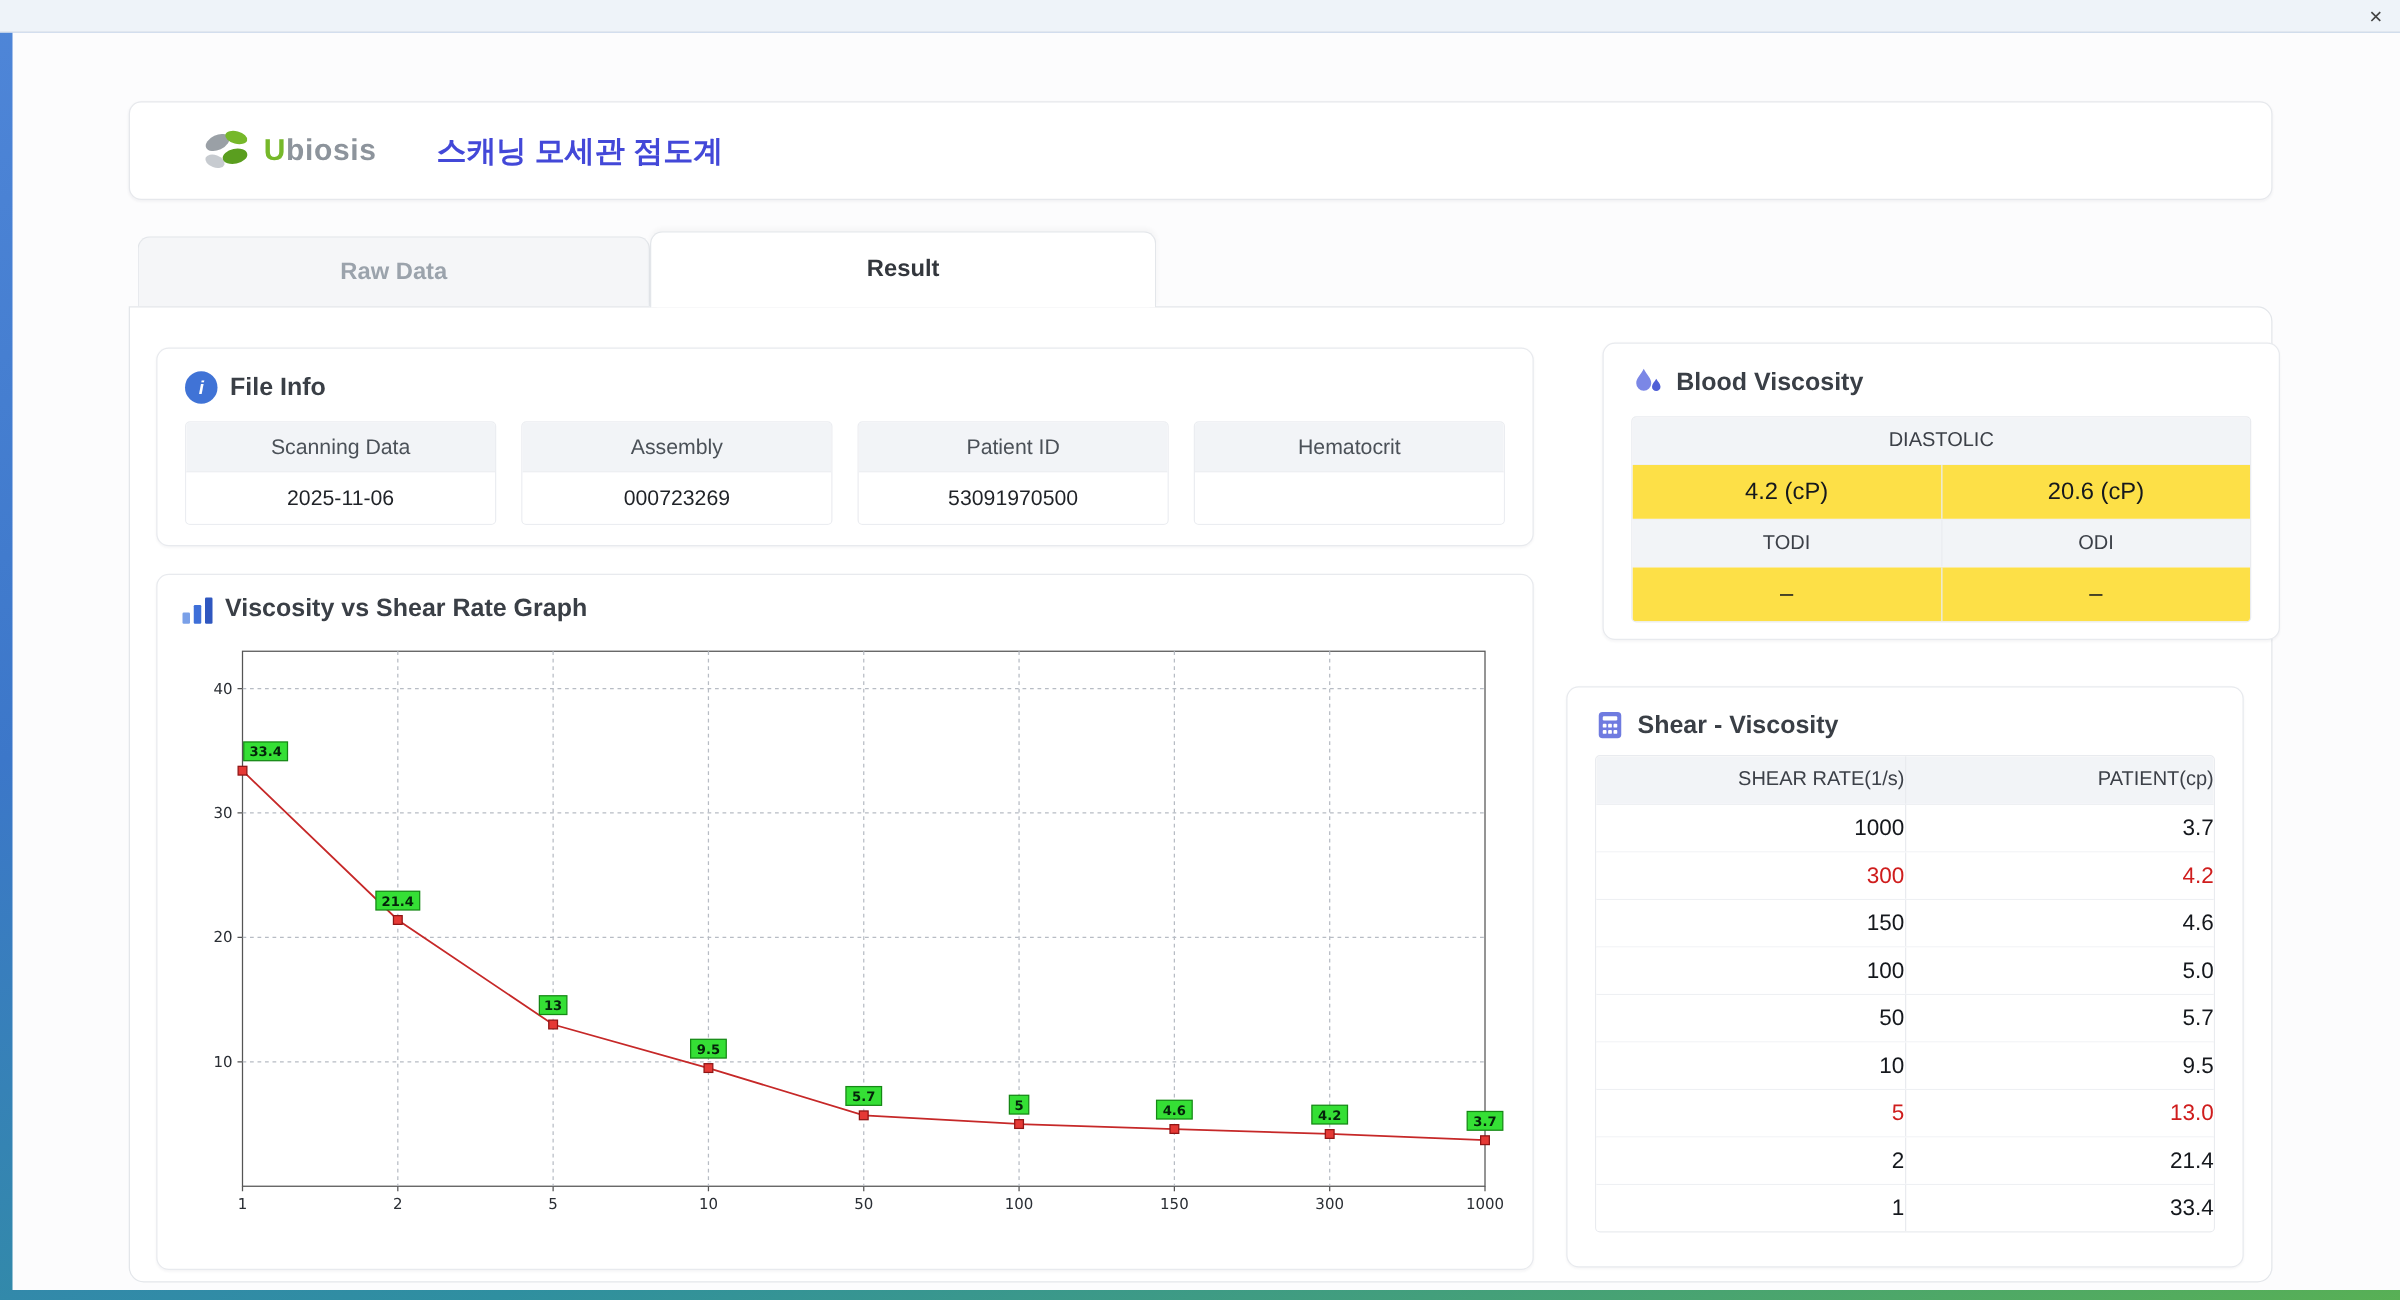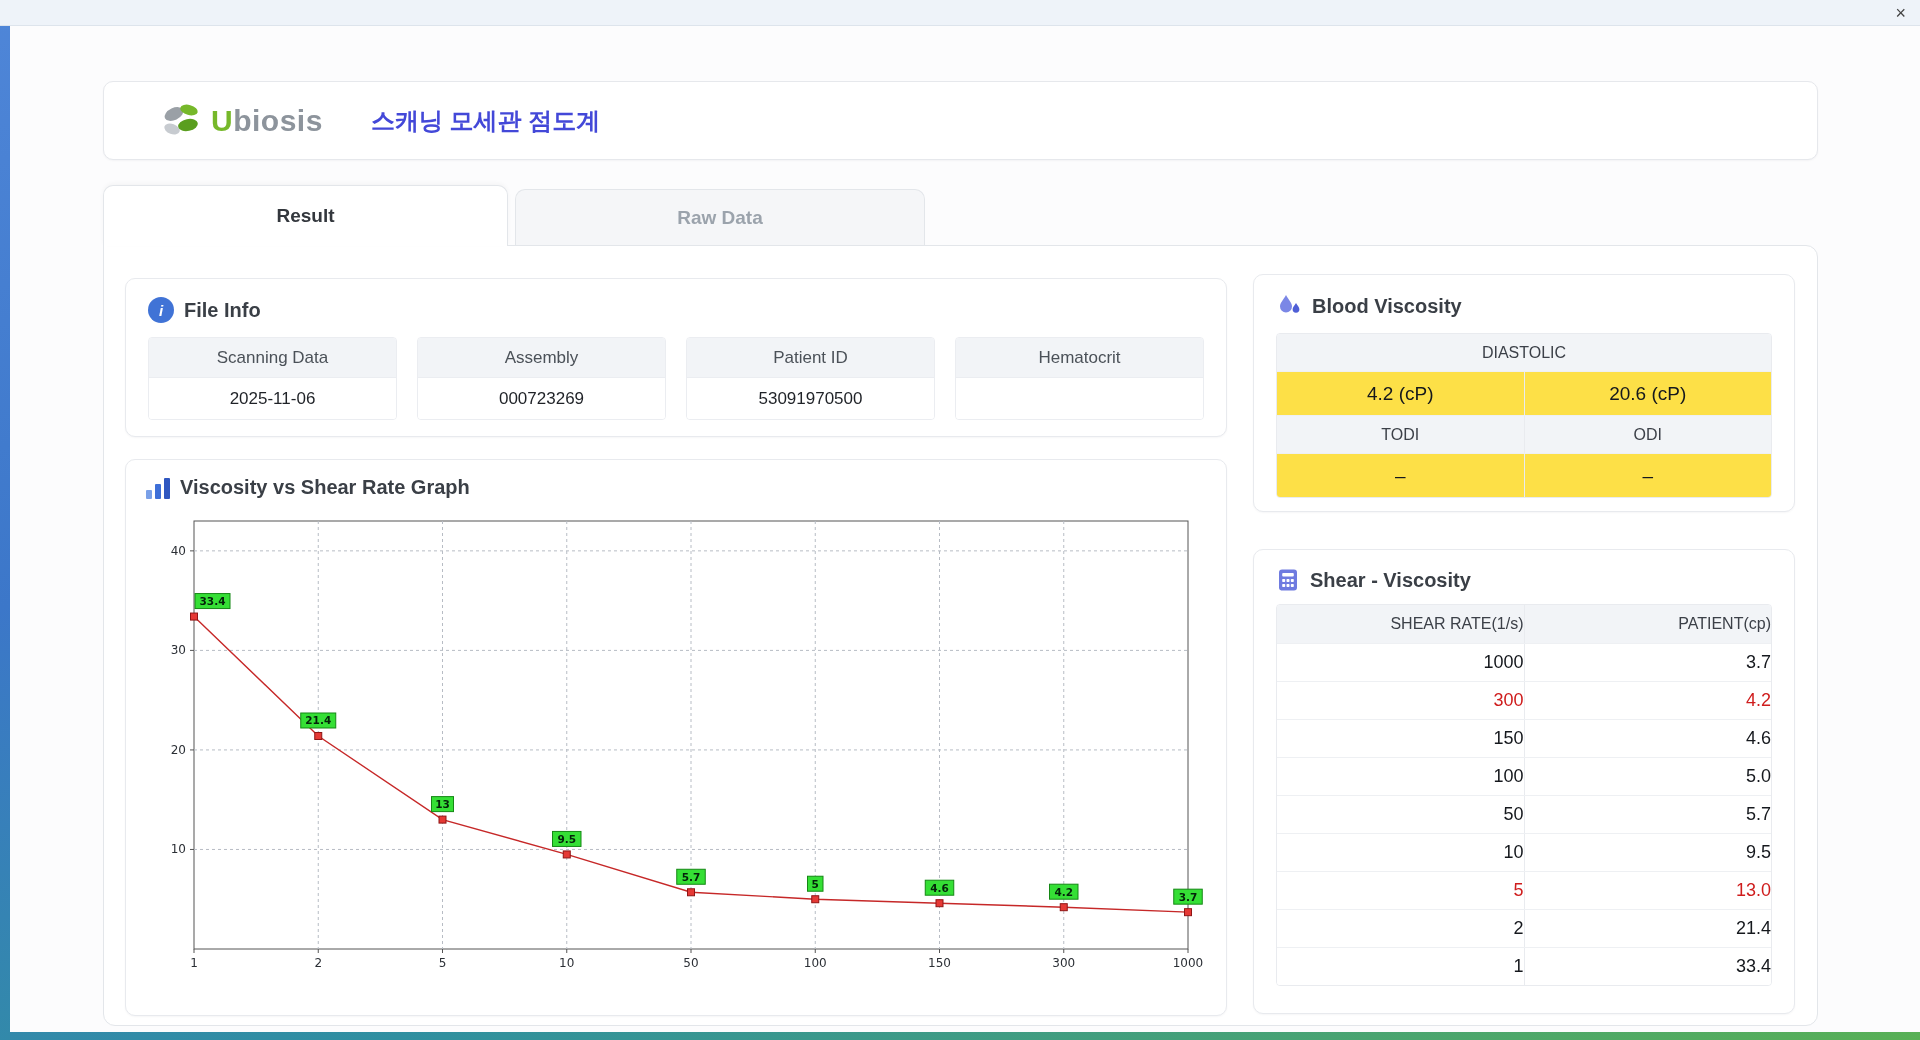--- a/index.html
+++ b/index.html
@@ -13,21 +13,21 @@
     padding-right:14px; z-index:50; }
   .close-x { font-size:18px; color:#444; line-height:1; cursor:default; }
 
   .window { position:fixed; left:10px; top:26px; right:0; bottom:8px; background:#fcfcfd; overflow:hidden; }
   .content { margin-left:93px; width:1715px; }
 
   
   .card { background:#fff; border:1px solid #e6e8ec; border-radius:10px; box-shadow:0 1px 2px rgba(16,24,40,.04); }
   .header-card { margin-top:55px; height:79px; display:flex; align-items:center; padding-left:55px; }
   .brand { display:flex; align-items:center; gap:6px; }
-  .brand-text { font-size:30px; font-weight:600; color:#8d949c; letter-spacing:.5px; }
+  .brand-text { font-size:24px; font-weight:600; color:#8d949c; letter-spacing:.5px; }
   .brand-text .u { color:#76b82a; }
   .app-title { margin-left:48px; font-size:24px; font-weight:700; color:#4348d8; }
 
   
   .tabs { display:flex; align-items:flex-end; height:61px; margin-top:24px; }
   .tab { display:flex; align-items:center; justify-content:center; font-size:19px;
     border:1px solid #e3e6ea; border-bottom:none; border-radius:10px 10px 0 0; }
   .tab-active { width:405px; height:61px; background:#fff; font-weight:700; color:#33373d;
     position:relative; z-index:2; margin-bottom:-1px; box-shadow:0 -2px 4px rgba(0,0,0,.03); }
   .tab-inactive { width:410px; height:56px; background:#f5f6f8; font-weight:600; color:#9ba3ac; margin-left:7px; }
@@ -55,21 +55,21 @@
   .fi-label { height:40px; line-height:40px; text-align:center; background:#f2f4f7; color:#4b5158;
     font-size:17px; border-bottom:1px solid #ebedf1; }
   .fi-value { height:41px; line-height:41px; text-align:center; font-size:17px; color:#1f2227; background:#fff; }
 
   
   .graph-card { left:21px; top:213px; width:1102px; height:557px; padding:16px 20px; }
   .chart-holder { margin-top:10px; }
   .chart-holder svg text { font-family:"DejaVu Sans", sans-serif; }
 
   
-  .blood-card { left:1149px; top:28px; width:542px; height:238px; padding:18px 22px; }
+  .blood-card { left:1178px; top:28px; width:542px; height:238px; padding:18px 22px; }
   .bv-table { margin-top:14px; border:1px solid #e9ebef; border-radius:4px; overflow:hidden; }
   .bv-row { display:flex; }
   .bv-cell { flex:1; text-align:center; }
   .bv-head .bv-cell { background:#f2f4f7; color:#3c4048; font-size:16px; height:37px; line-height:37px; }
   .bv-val .bv-cell { font-size:19px; color:#15181d; height:43px; line-height:43px; background:#fde047; }
   .bv-cell + .bv-cell { border-left:1px solid #e9ebef; }
   .bv-row + .bv-row { border-top:1px solid #eef0f3; }
 
   
   .shear-card { left:1149px; top:303px; width:542px; height:465px; padding:18px 22px; }
@@ -98,22 +98,22 @@
           <ellipse cx="30" cy="9" rx="9" ry="5" transform="rotate(15 30 9)" fill="#76b82a"></ellipse>
           <ellipse cx="13" cy="28" rx="8" ry="5" transform="rotate(20 13 28)" fill="#c7cbd0"></ellipse>
           <ellipse cx="29" cy="24" rx="10" ry="6" transform="rotate(-12 29 24)" fill="#5a9e1f"></ellipse>
         </svg>
         <span class="brand-text"><span class="u">U</span><span>biosis</span></span>
       </div>
       <div class="app-title">스캐닝 모세관 점도계</div>
     </div>
 
     <div class="tabs">
+      <div class="tab tab-inactive">Raw Data</div>
       <div class="tab tab-active">Result</div>
-      <div class="tab tab-inactive">Raw Data</div>
     </div>
 
     <div class="panel">
 
       <div class="inner-card file-info">
         <div class="card-title">
           <span class="info-icon">i</span>
           <span>File Info</span>
         </div>
         <div class="fi-fields">

